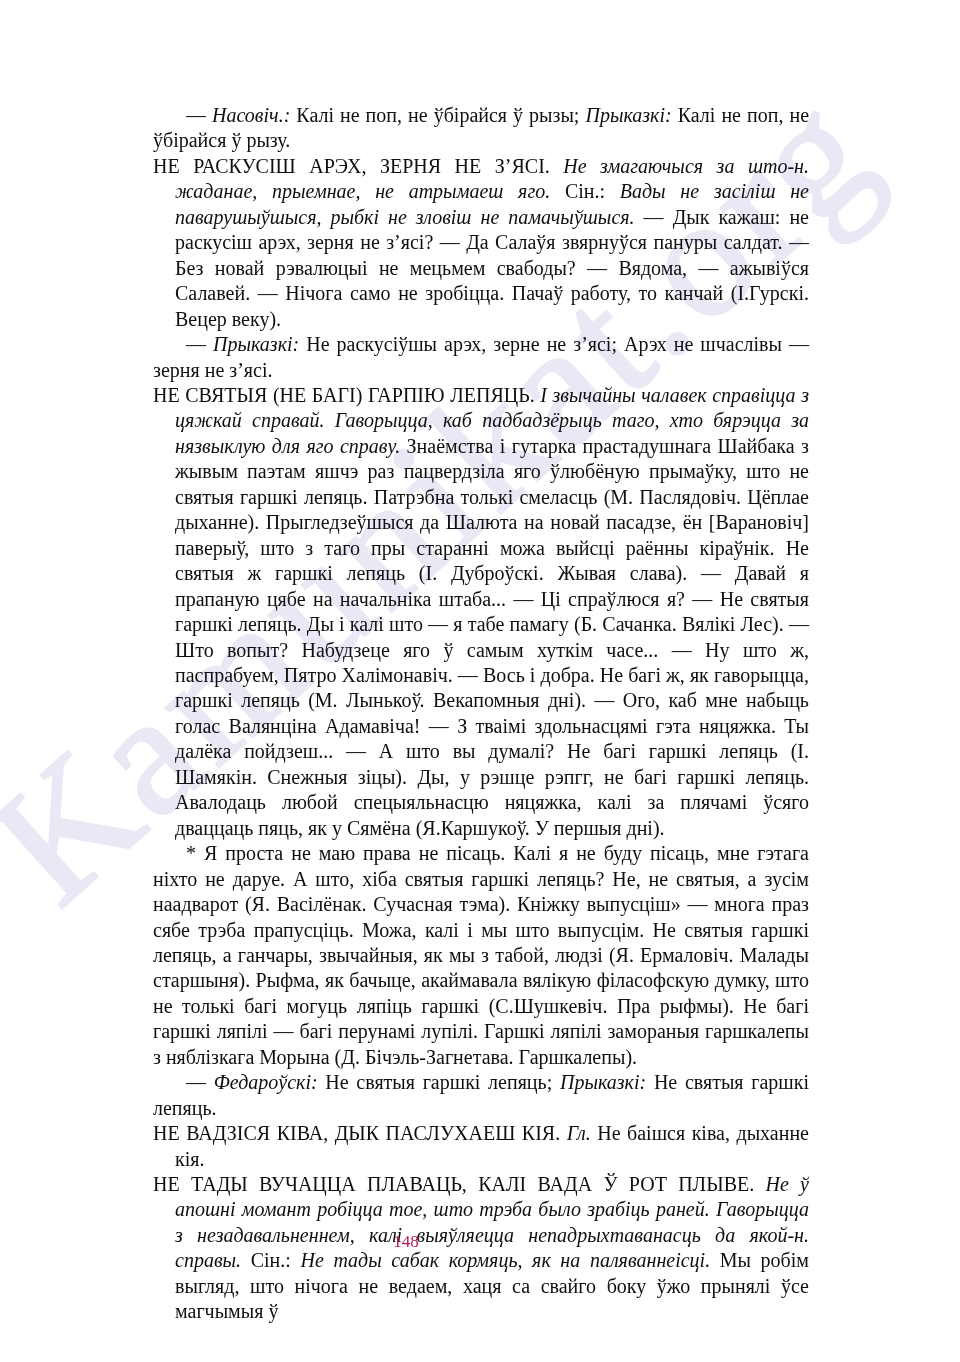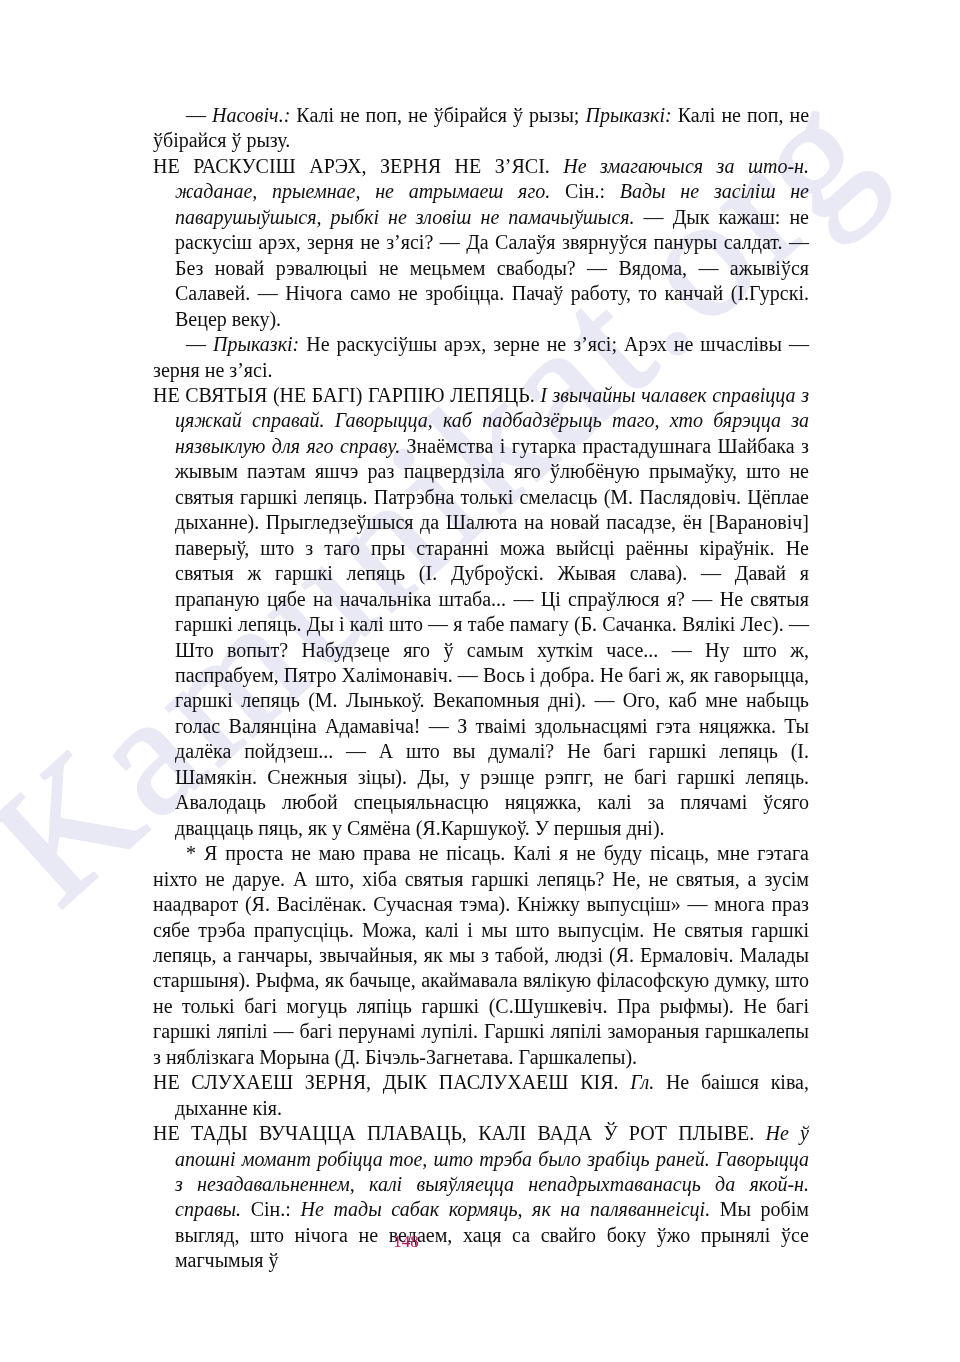--- a/index.html
+++ b/index.html
@@ -105,17 +105,18 @@
   <div class="wm-text">Kamunikat.org</div>
 </div>
 
 <div id="page">
   <div id="textblock">
       <p class="para ref"><span class="hw">— </span><span class="it">Насовіч.:</span><span class="hw"> Калі не поп, не ўбірайся ў рызы; </span><span class="it">Прыказкі:</span><span class="hw"> Калі не поп, не ўбірайся ў рызу.</span></p>
       <p class="para entry"><span class="hw">НЕ РАСКУСІШ АРЭХ, ЗЕРНЯ НЕ З’ЯСІ. </span><span class="it">Не змагаючыся за што-н. жаданае, прыемнае, не атрымаеш яго.</span><span class="hw"> Сін.: </span><span class="it">Вады не засіліш не паварушыўшыся, рыбкі не зловіш не памачыўшыся.</span><span class="hw"> — Дык кажаш: не раскусіш арэх, зерня не з’ясі? — Да Салаўя звярнуўся пануры салдат. — Без новай рэвалюцыі не мецьмем свабоды? — Вядома, — ажывіўся Салавей. — Нічога само не зробіцца. Пачаў работу, то канчай (І.Гурскі. Вецер веку).</span></p>
       <p class="para ref"><span class="hw">— </span><span class="it">Прыказкі:</span><span class="hw"> Не раскусіўшы арэх, зерне не з’ясі; Арэх не шчаслівы — зерня не з’ясі.</span></p>
       <p class="para entry"><span class="hw">НЕ СВЯТЫЯ (НЕ БАГІ) ГАРПІЮ ЛЕПЯЦЬ. </span><span class="it">І звычайны чалавек справіцца з цяжкай справай. Гаворыцца, каб падбадзёрыць таго, хто бярэцца за нязвыклую для яго справу.</span><span class="hw"> Знаёмства і гутарка прастадушнага Шайбака з жывым паэтам яшчэ раз пацвердзіла яго ўлюбёную прымаўку, што не святыя гаршкі лепяць. Патрэбна толькі смеласць (М. Паслядовіч. Цёплае дыханне). Прыгледзеўшыся да Шалюта на новай пасадзе, ён [Варановіч] паверыў, што з таго пры старанні можа выйсці раённы кіраўнік. Не святыя ж гаршкі лепяць (І. Дуброўскі. Жывая слава). — Давай я прапаную цябе на начальніка штаба... — Ці спраўлюся я? — Не святыя гаршкі лепяць. Ды і калі што — я табе памагу (Б. Сачанка. Вялікі Лес). — Што вопыт? Набудзеце яго ў самым хуткім часе... — Ну што ж, паспрабуем, Пятро Халімонавіч. — Вось і добра. Не багі ж, як гаворыцца, гаршкі лепяць (М. Лынькоў. Векапомныя дні). — Ого, каб мне набыць голас Валянціна Адамавіча! — З тваімі здольнасцямі гэта няцяжка. Ты далёка пойдзеш... — А што вы думалі? Не багі гаршкі лепяць (І. Шамякін. Снежныя зіцы). Ды, у рэшце рэпгг, не багі гаршкі лепяць. Авалодаць любой спецыяльнасцю няцяжка, калі за плячамі ўсяго дваццаць пяць, як у Сямёна (Я.Каршукоў. У першыя дні).</span></p>
       <p class="para quote"><span class="hw">* Я проста не маю права не пісаць. Калі я не буду пісаць, мне гэтага ніхто не даруе. А што, хіба святыя гаршкі лепяць? Не, не святыя, а зусім наадварот (Я. Васілёнак. Сучасная тэма). Кніжку выпусціш» — многа праз сябе трэба прапусціць. Можа, калі і мы што выпусцім. Не святыя гаршкі лепяць, а ганчары, звычайныя, як мы з табой, людзі (Я. Ермаловіч. Малады старшыня). Рыфма, як бачыце, акаймавала вялікую філасофскую думку, што не толькі багі могуць ляпіць гаршкі (С.Шушкевіч. Пра рыфмы). Не багі гаршкі ляпілі — багі перунамі лупілі. Гаршкі ляпілі замораныя гаршкалепы з няблізкага Морына (Д. Бічэль-Загнетава. Гаршкалепы).</span></p>
-      <p class="para entry"><span class="hw">НЕ СЛУХАЕШ ЗЕРНЯ, ДЫК ПАСЛУХАЕШ КІЯ. </span><span class="it">Гл.</span><span class="hw"> Не баішся ківа, дыханне кія.</span></p>
+      <p class="para ref"><span class="hw">— </span><span class="it">Федароўскі:</span><span class="hw"> Не святыя гаршкі лепяць; </span><span class="it">Прыказкі:</span><span class="hw"> Не святыя гаршкі лепяць.</span></p>
+      <p class="para entry"><span class="hw">НЕ ВАДЗІСЯ КІВА, ДЫК ПАСЛУХАЕШ КІЯ. </span><span class="it">Гл.</span><span class="hw"> Не баішся ківа, дыханне кія.</span></p>
       <p class="para entry"><span class="hw">НЕ ТАДЫ ВУЧАЦЦА ПЛАВАЦЬ, КАЛІ ВАДА Ў РОТ ПЛЫВЕ. </span><span class="it">Не ў апошні момант робіцца тое, што трэба было зрабіць раней. Гаворыцца з незадавальненнем, калі выяўляецца непадрыхтаванасць да якой-н. справы.</span><span class="hw"> Сін.: </span><span class="it">Не тады сабак кормяць, як на паляваннеісці.</span><span class="hw"> Мы робім выгляд, што нічога не ведаем, хаця са свайго боку ўжо прынялі ўсе магчымыя ў</span></p>
     </div>
   <div id="pagenum">148</div>
 </div>
 
 </body></html>

